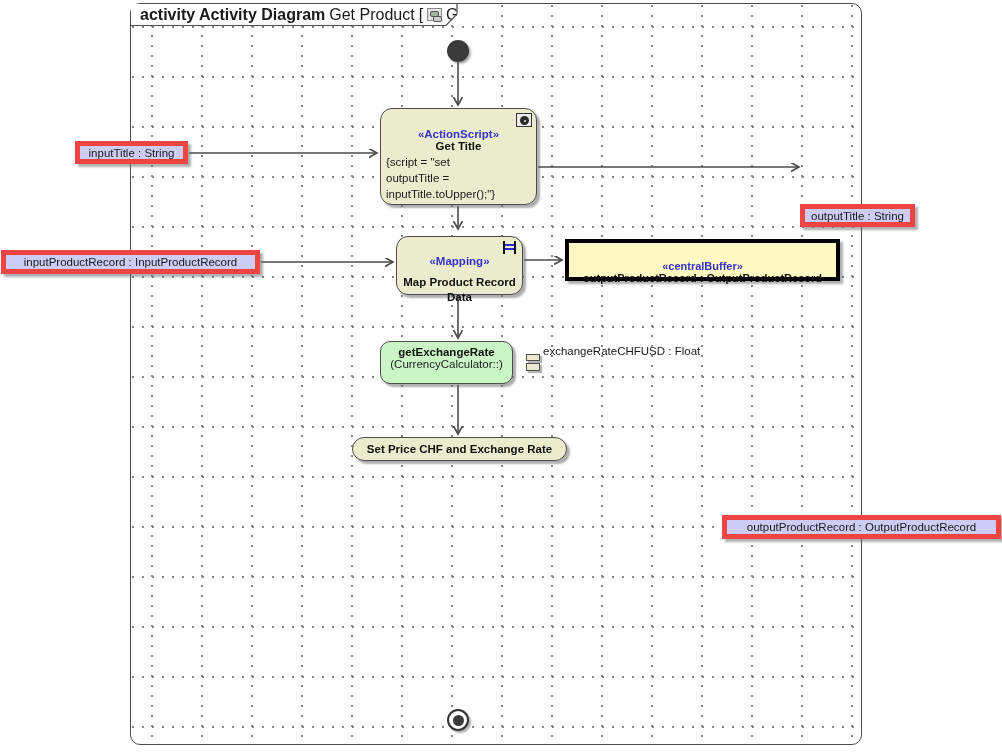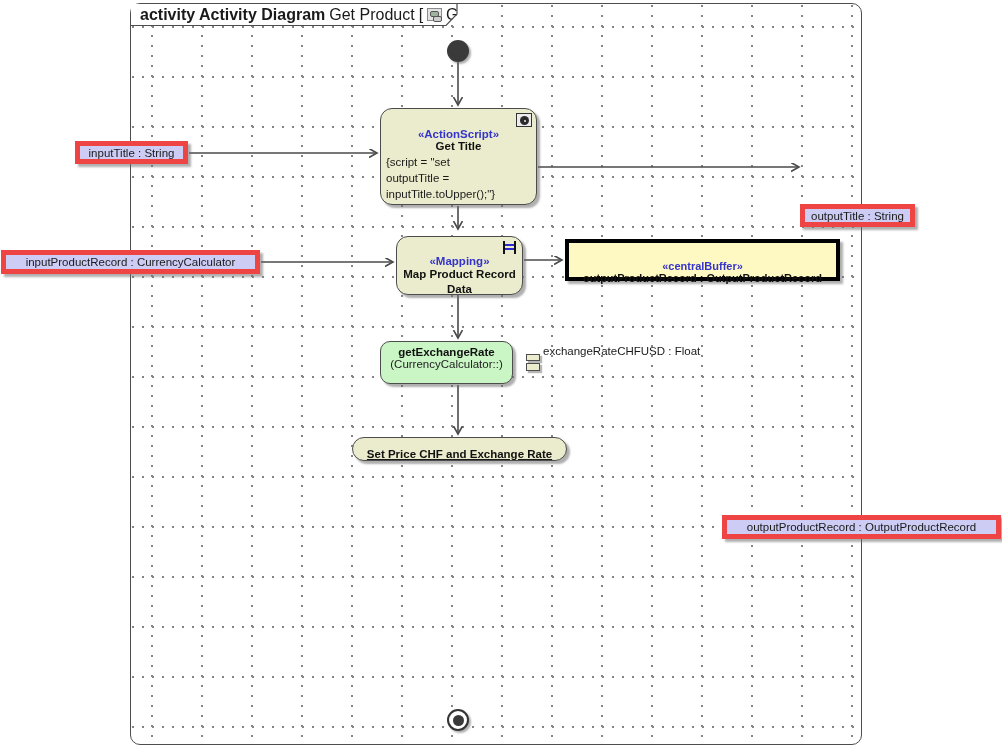--- a/index.html
+++ b/index.html
@@ -62,41 +62,41 @@
   #get-title .script-text { text-align:left; padding:2px 4px 0 5px; white-space:pre-line; line-height:16px; font-size:11.5px; }
   .gear-icon { position:absolute; right:4px; top:4px; width:16px; height:14px;
     border:1px solid #333; background:#ececec; }
   .gear-icon::before { content:""; position:absolute; left:3px; top:2px; width:9px; height:9px;
     border-radius:50%; background:#2b2b2b; }
   .gear-icon::after { content:""; position:absolute; left:6.5px; top:5.5px; width:2px; height:2px;
     border-radius:50%; background:#ececec; }
 
   
   #mapping { left:396px; top:236px; width:127px; height:59px; padding-top:4px; }
-  #mapping .node-name { line-height:15px; }
+  #mapping .node-name { line-height:15px;margin-top:8px; }
   .mapping-icon { position:absolute; right:6px; top:4px; width:13px; height:13px;
     border-left:2px solid #111; border-right:2px solid #111;
     background:linear-gradient(#0000 3px, #2a2ad0 3px 5px, #0000 5px 7px, #2a2ad0 7px 9px, #0000 9px);
   }
 
   
   #central-buffer { left:565px; top:239px; width:275px; height:42px; padding-top:3px; }
 
   
   #get-exchange { left:380px; top:341px; width:133px; height:43px; }
   #get-exchange .qualifier { font-weight:normal; color:#222; }
   .pin { position:absolute; background:#ebebcd; border:1px solid #4d4d4d;
     box-shadow:2px 2px 1px rgba(110,110,110,0.5); z-index:4; }
   #pin-top { left:526px; top:354px; width:14px; height:7px; }
   #pin-bottom { left:526px; top:363px; width:14px; height:8px; }
   #pin-label { position:absolute; left:543px; top:345px; font-size:11.5px; z-index:4; white-space:nowrap; }
 
   
   #set-price { left:352px; top:437px; width:215px; height:24px;
-    display:flex; align-items:flex-end; justify-content:center; border-radius:12px;text-decoration:underline; }
+    display:flex; align-items:center; justify-content:center; border-radius:12px; }
 
   
   #param-input-title   { left:75px;  top:141px; width:113px; height:23px; }
   #param-output-title  { left:800px; top:156px; width:115px; height:23px;margin-top:48px; }
   #param-input-product { left:1px;   top:250px; width:259px; height:24px; }
   #param-output-product{ left:722px; top:515px; width:279px; height:24px; }
 
   
   #initial-node { position:absolute; left:447px; top:40px; width:22px; height:22px;
     background:#3a3a3a; border-radius:50%; z-index:4; box-shadow:2px 2px 2px rgba(110,110,110,0.55); }
@@ -181,21 +181,21 @@
     <span class="node-name">Set Price CHF and Exchange Rate</span>
   </div>
 
   <div id="param-input-title" class="node param">
     <span>inputTitle : String</span>
   </div>
   <div id="param-output-title" class="node param">
     <span>outputTitle : String</span>
   </div>
   <div id="param-input-product" class="node param">
-    <span>inputProductRecord : CurrencyCalculator</span>
+    <span>inputProductRecord : InputProductRecord</span>
   </div>
   <div id="param-output-product" class="node param">
     <span>outputProductRecord : OutputProductRecord</span>
   </div>
 
   <div id="final-node">
     <div class="dot"></div>
   </div>
 
 </div>

